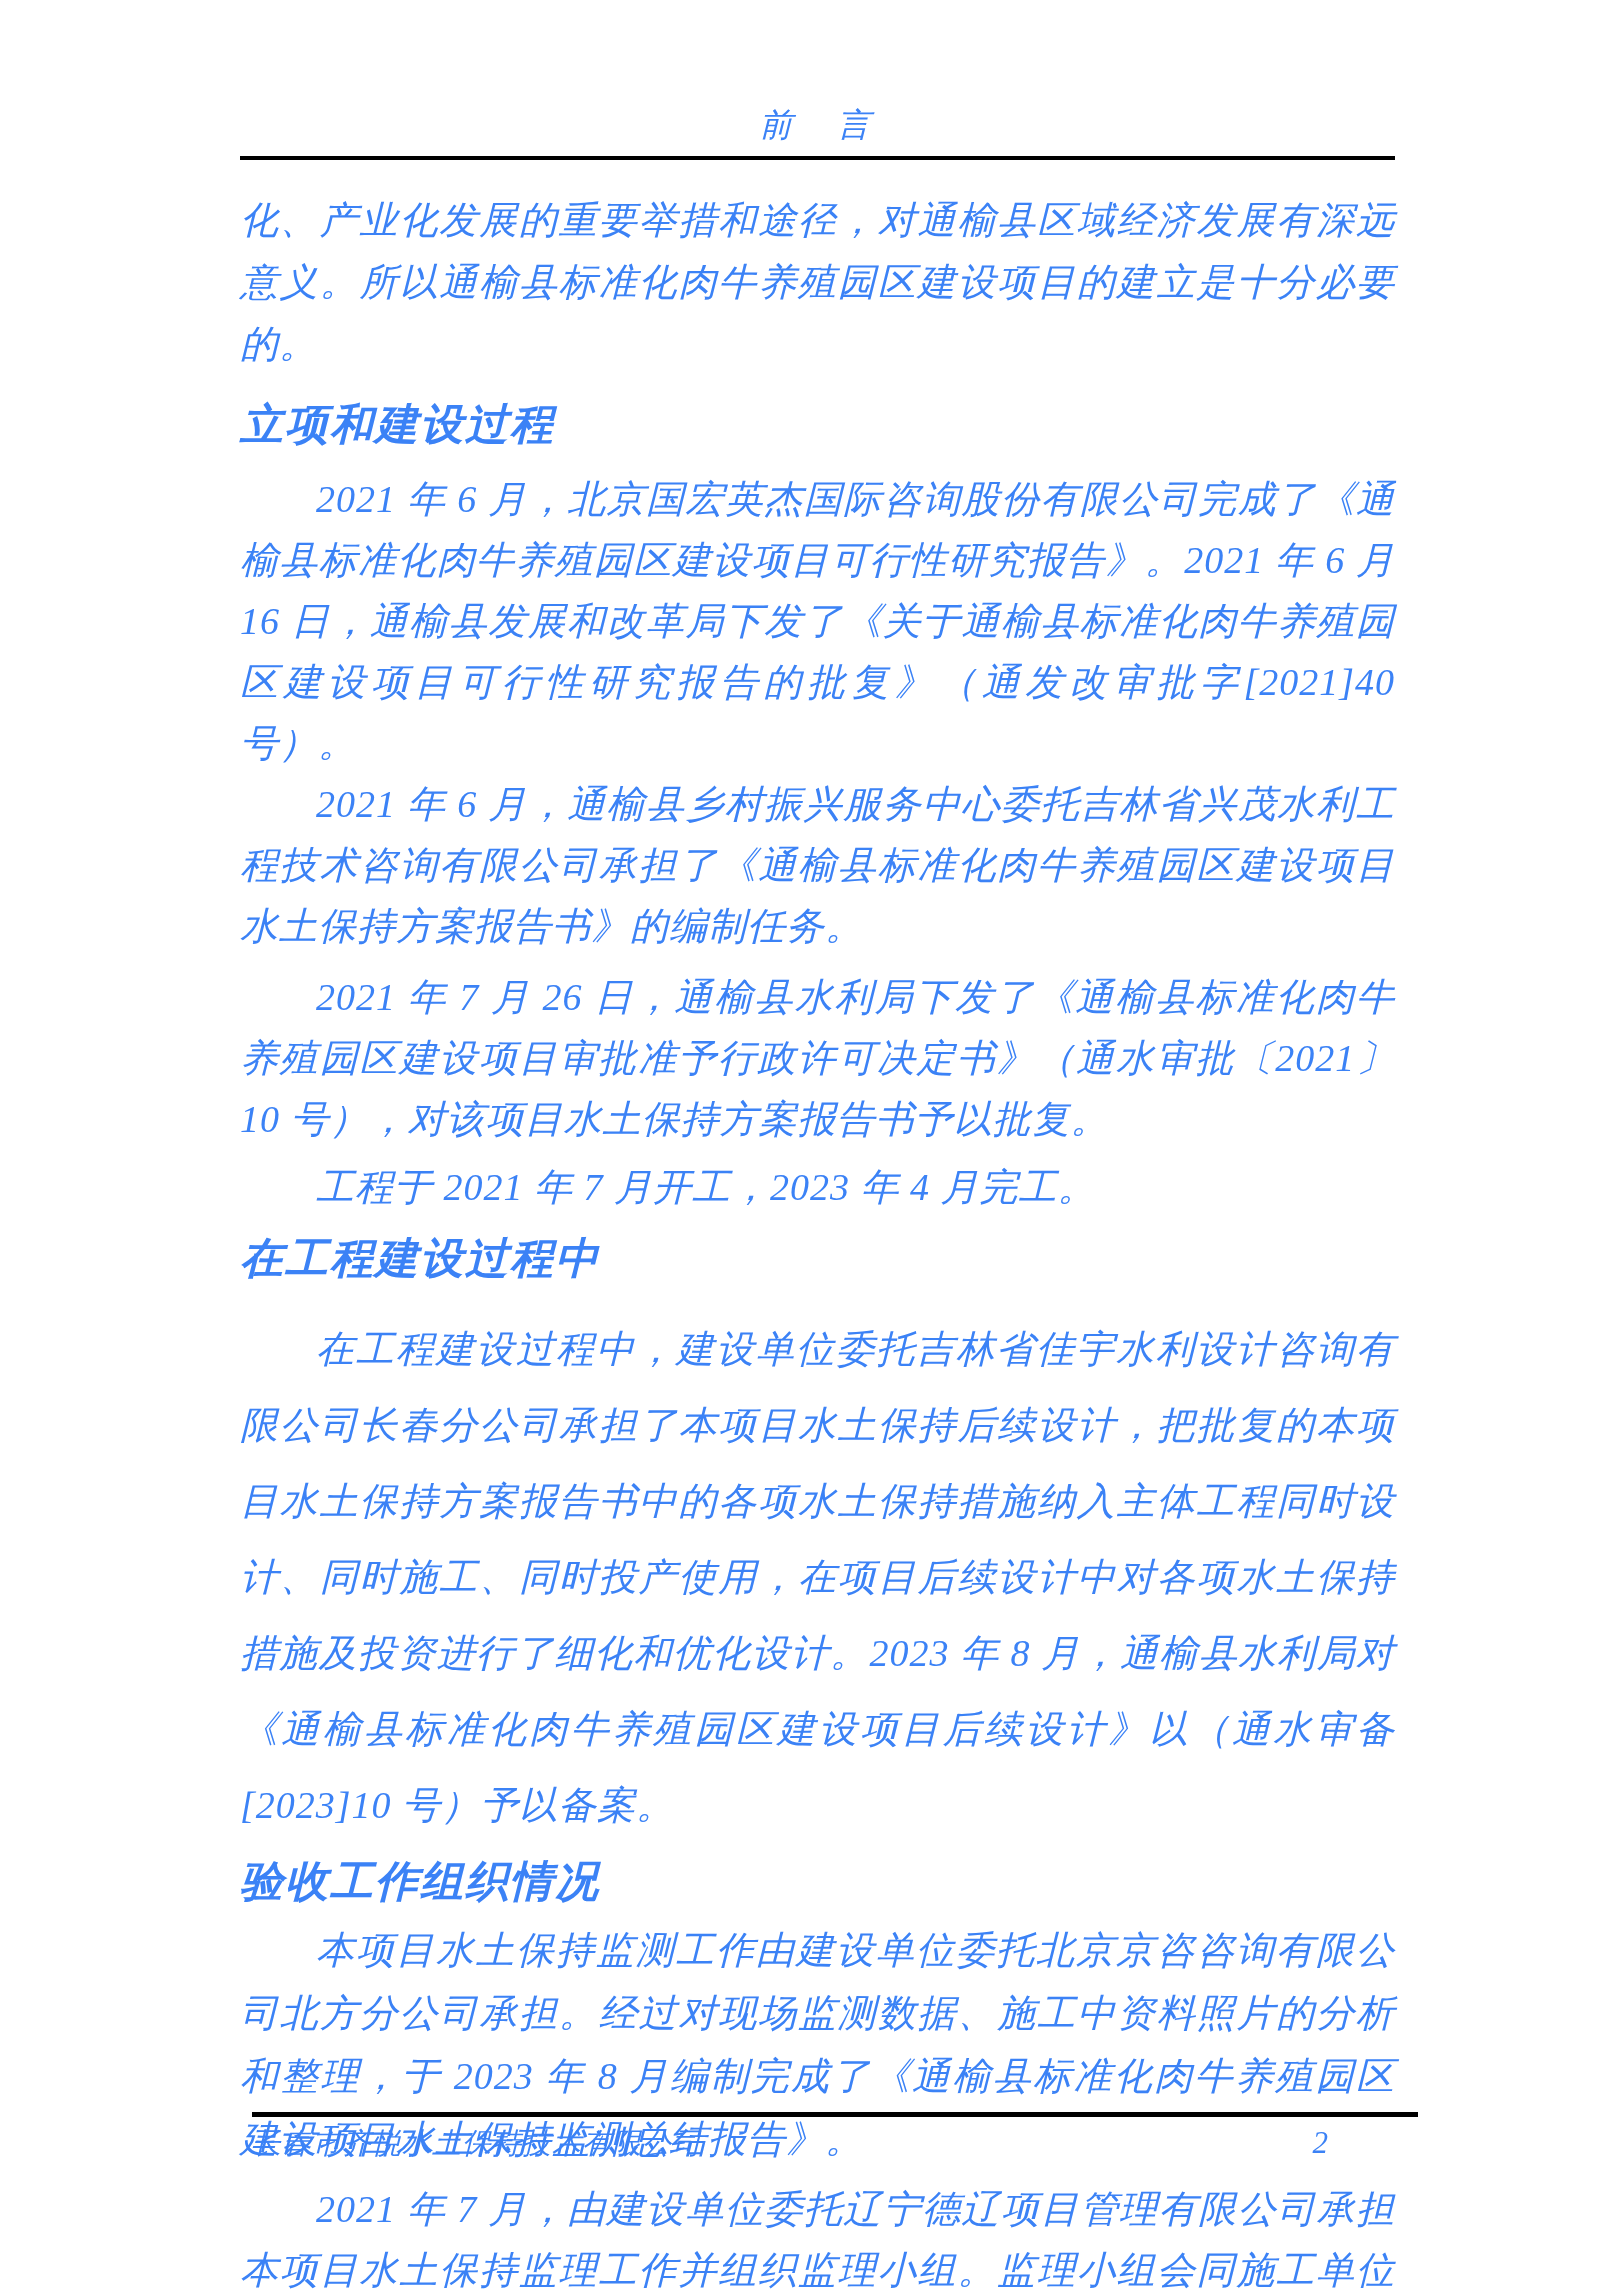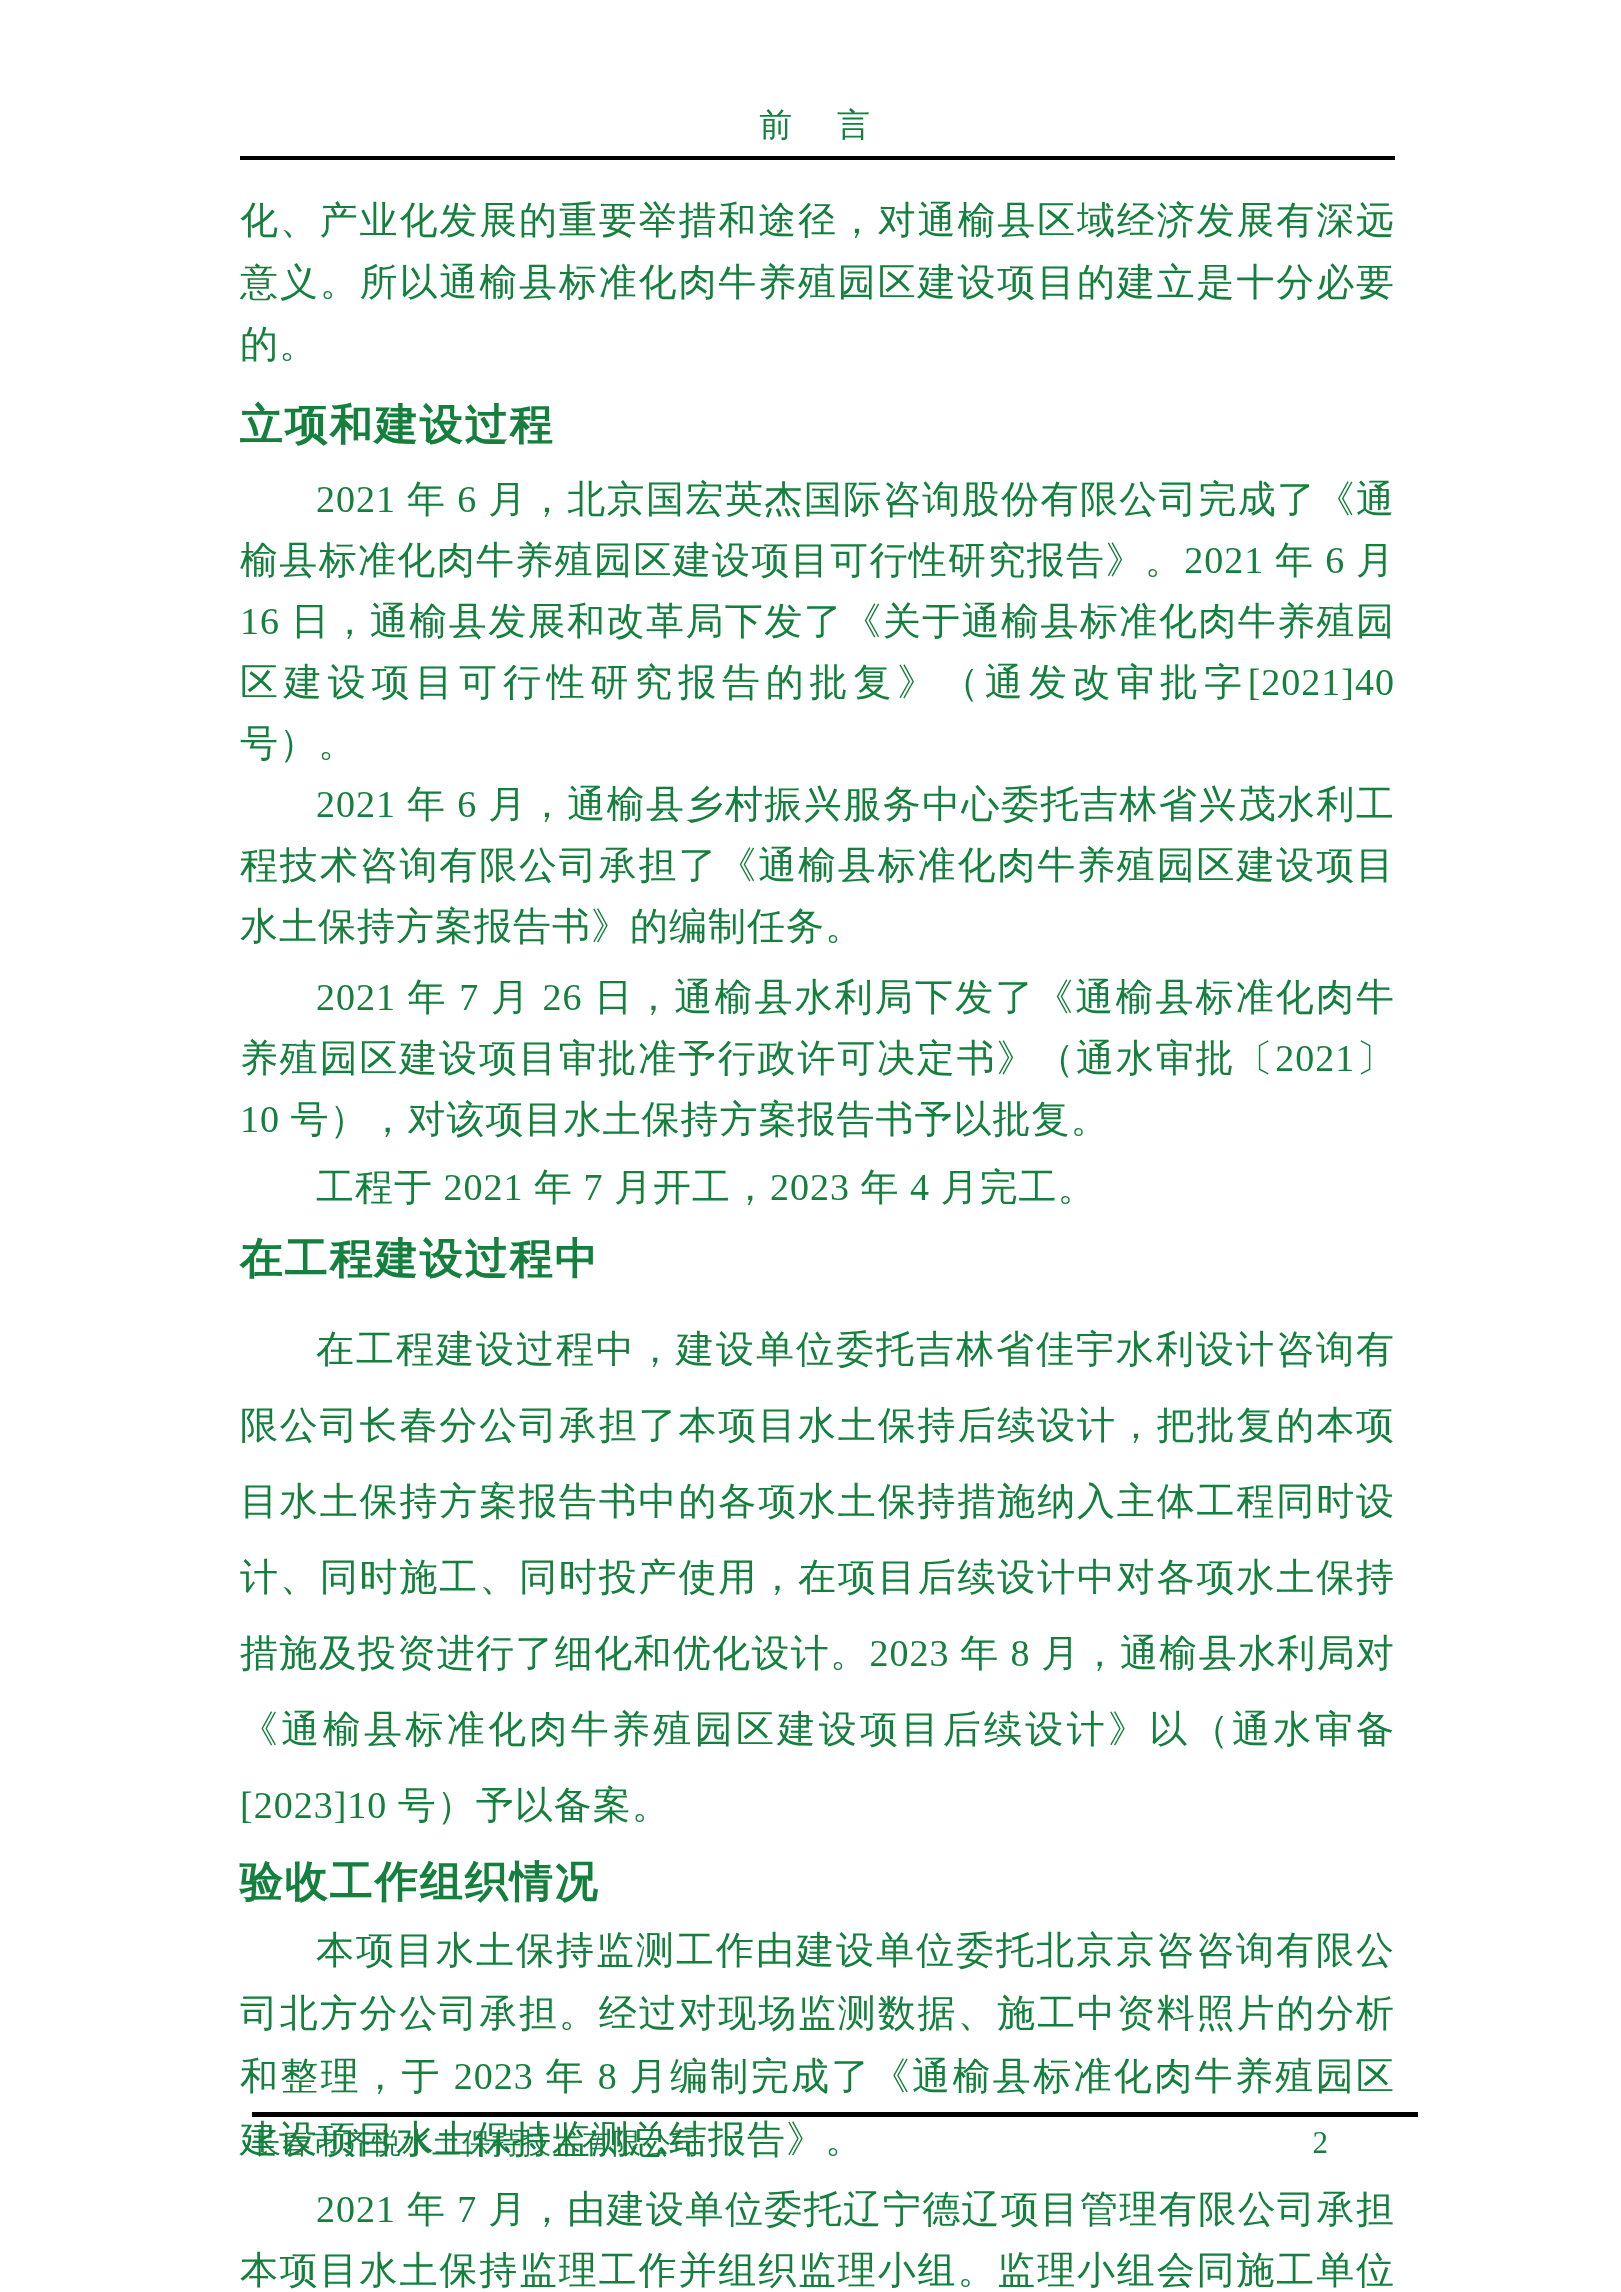--- a/index.html
+++ b/index.html
@@ -5,23 +5,24 @@
   html, body {
     margin: 0;
     padding: 0;
     background: #ffffff;
   }
   .page {
     position: relative;
     width: 1621px;
     height: 2293px;
     background: #ffffff;
-    color: #15803d;
+    color: #3b82f6;
     overflow: hidden;
     font-family: "Liberation Serif", "DejaVu Serif", serif;
+    font-style: italic;
   }
   .doc {
     margin-left: 240px;
     width: 1155px;
   }
   
   .header {
     padding-top: 104px;
     text-align: center;
   }

